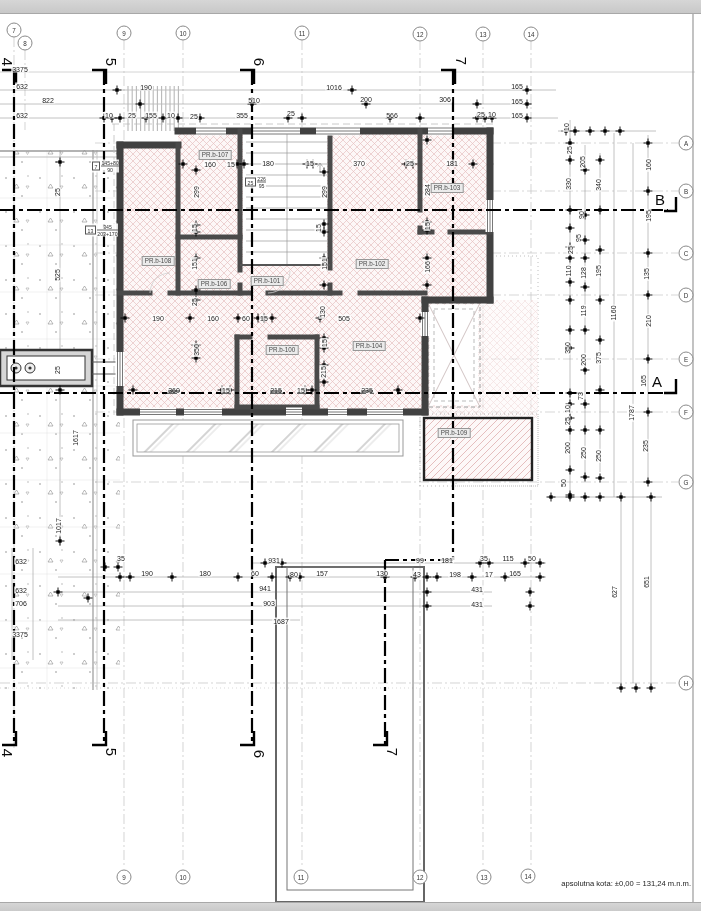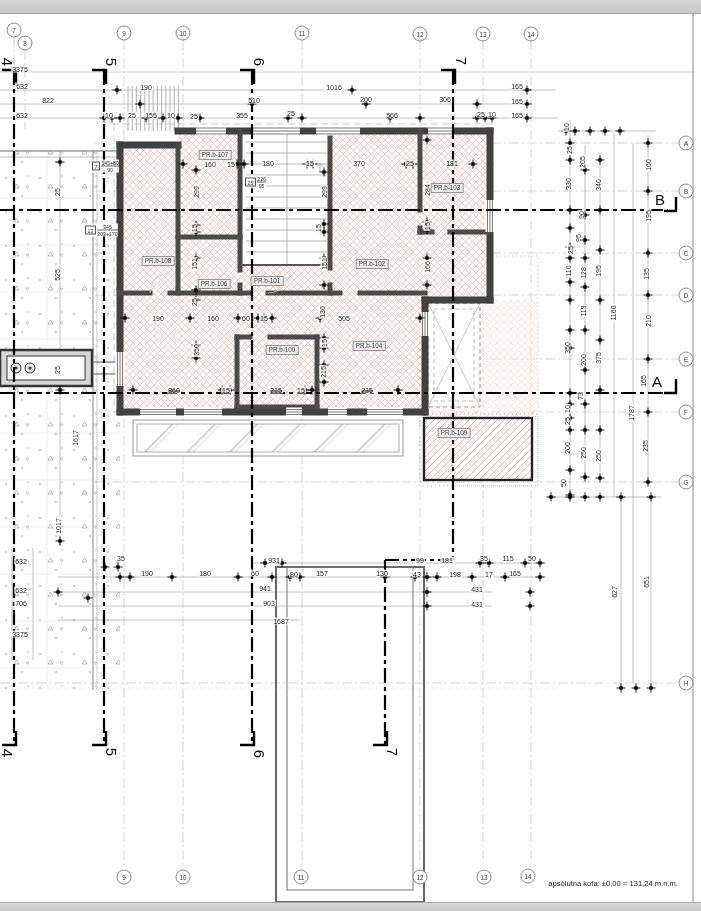--- a/index.html
+++ b/index.html
@@ -19,21 +19,21 @@
   .bub{position:absolute;width:13px;height:13px;border:0.9px solid #8a8a8a;border-radius:50%;
        background:#fff;font-size:6.3px;line-height:13px;text-align:center;color:#333;
        transform:translate(-50%,-50%);z-index:4;}
   .secnum{position:absolute;font-size:15px;color:#0a0a0a;transform:translate(-50%,-50%) rotate(90deg);z-index:4;}
   .secletter{position:absolute;font-size:15px;color:#0a0a0a;transform:translate(-50%,-50%);z-index:4;}
   .tag{position:absolute;display:flex;align-items:center;font-size:5.2px;line-height:6px;color:#333;
        transform:translate(0,-50%);background:rgba(255,255,255,.85);z-index:3;}
   .tag .bx{border:0.8px solid #555;padding:0.5px 1.5px;margin-right:1.5px;background:#fff;}
   .frac{display:inline-block;text-align:center;}
   .frac .ftop{display:block;border-bottom:0.7px solid #666;}
-  .note{position:absolute;right:23px;top:879px;font-size:7.6px;color:#222;z-index:4;}
+  .note{position:absolute;right:10px;top:879px;font-size:7.6px;color:#222;z-index:4;}
 </style>
 </head>
 <body>
 
 <div class="canvas">
   <div class="bar top"></div>
   <svg id="drawing" width="701" height="911" viewBox="0 0 701 911">
       <defs>
         <pattern id="px" width="7" height="7" patternUnits="userSpaceOnUse">
           <rect width="7" height="7" fill="#fdf7f7"></rect>

